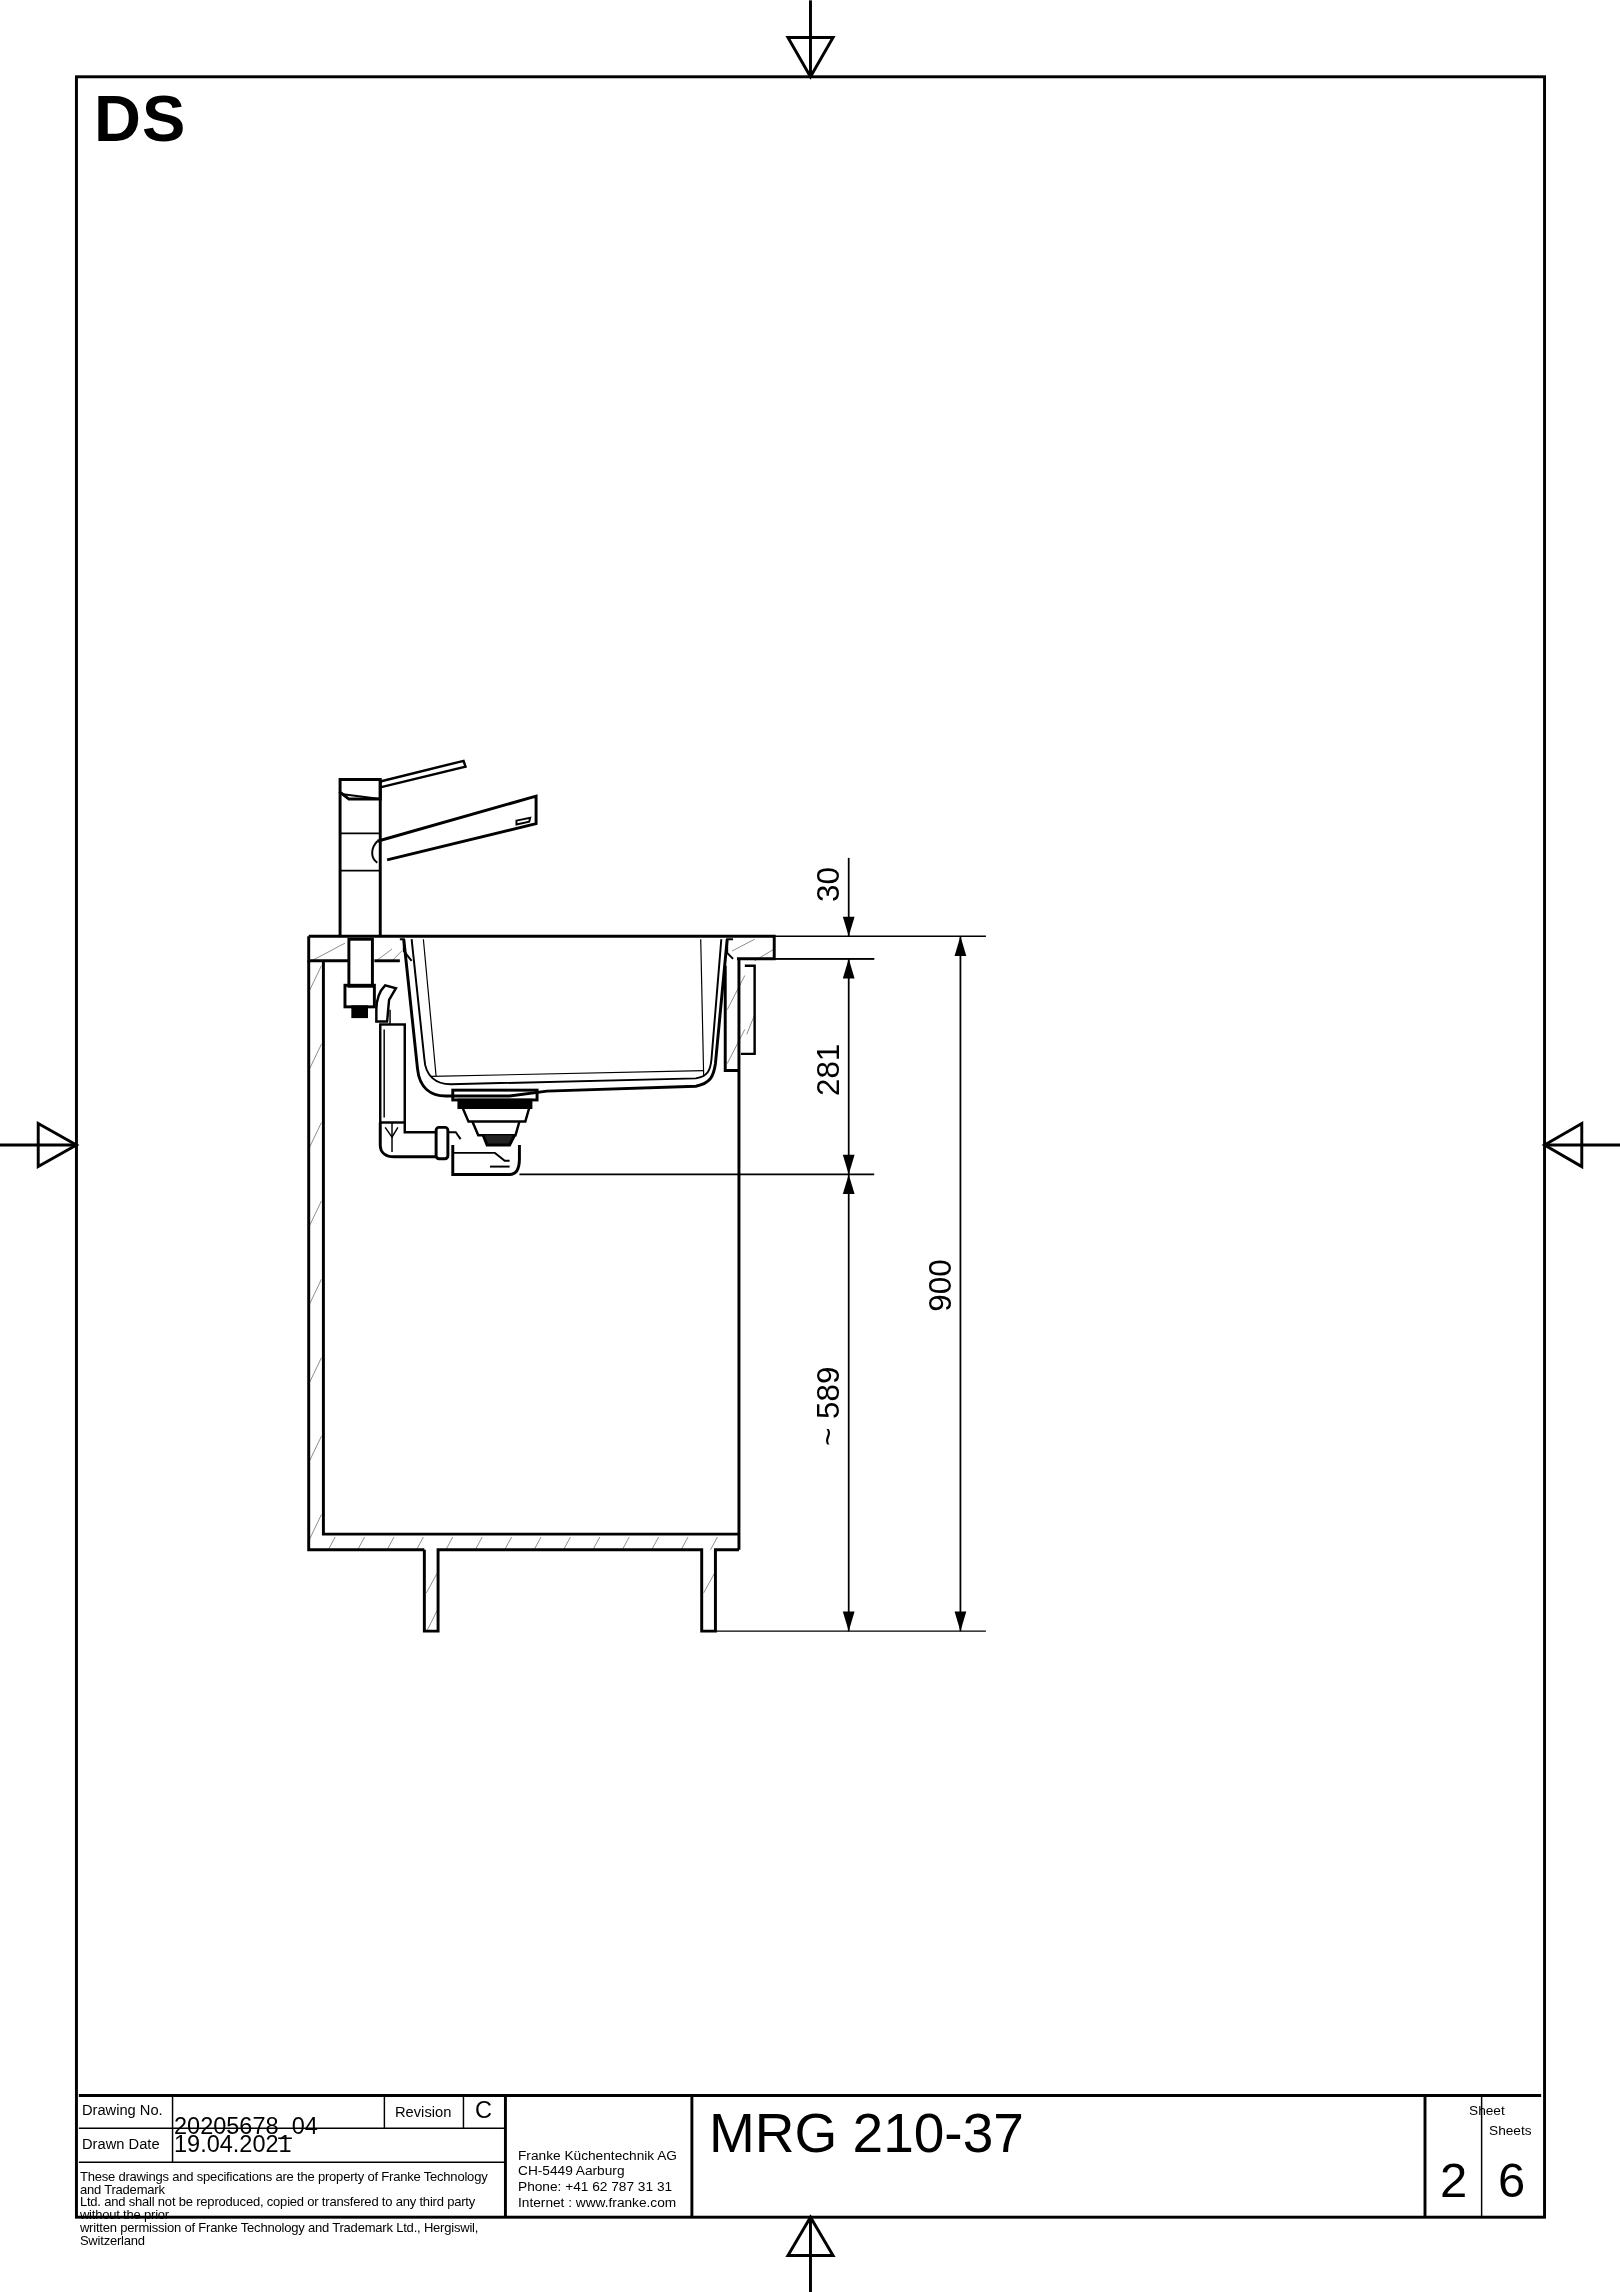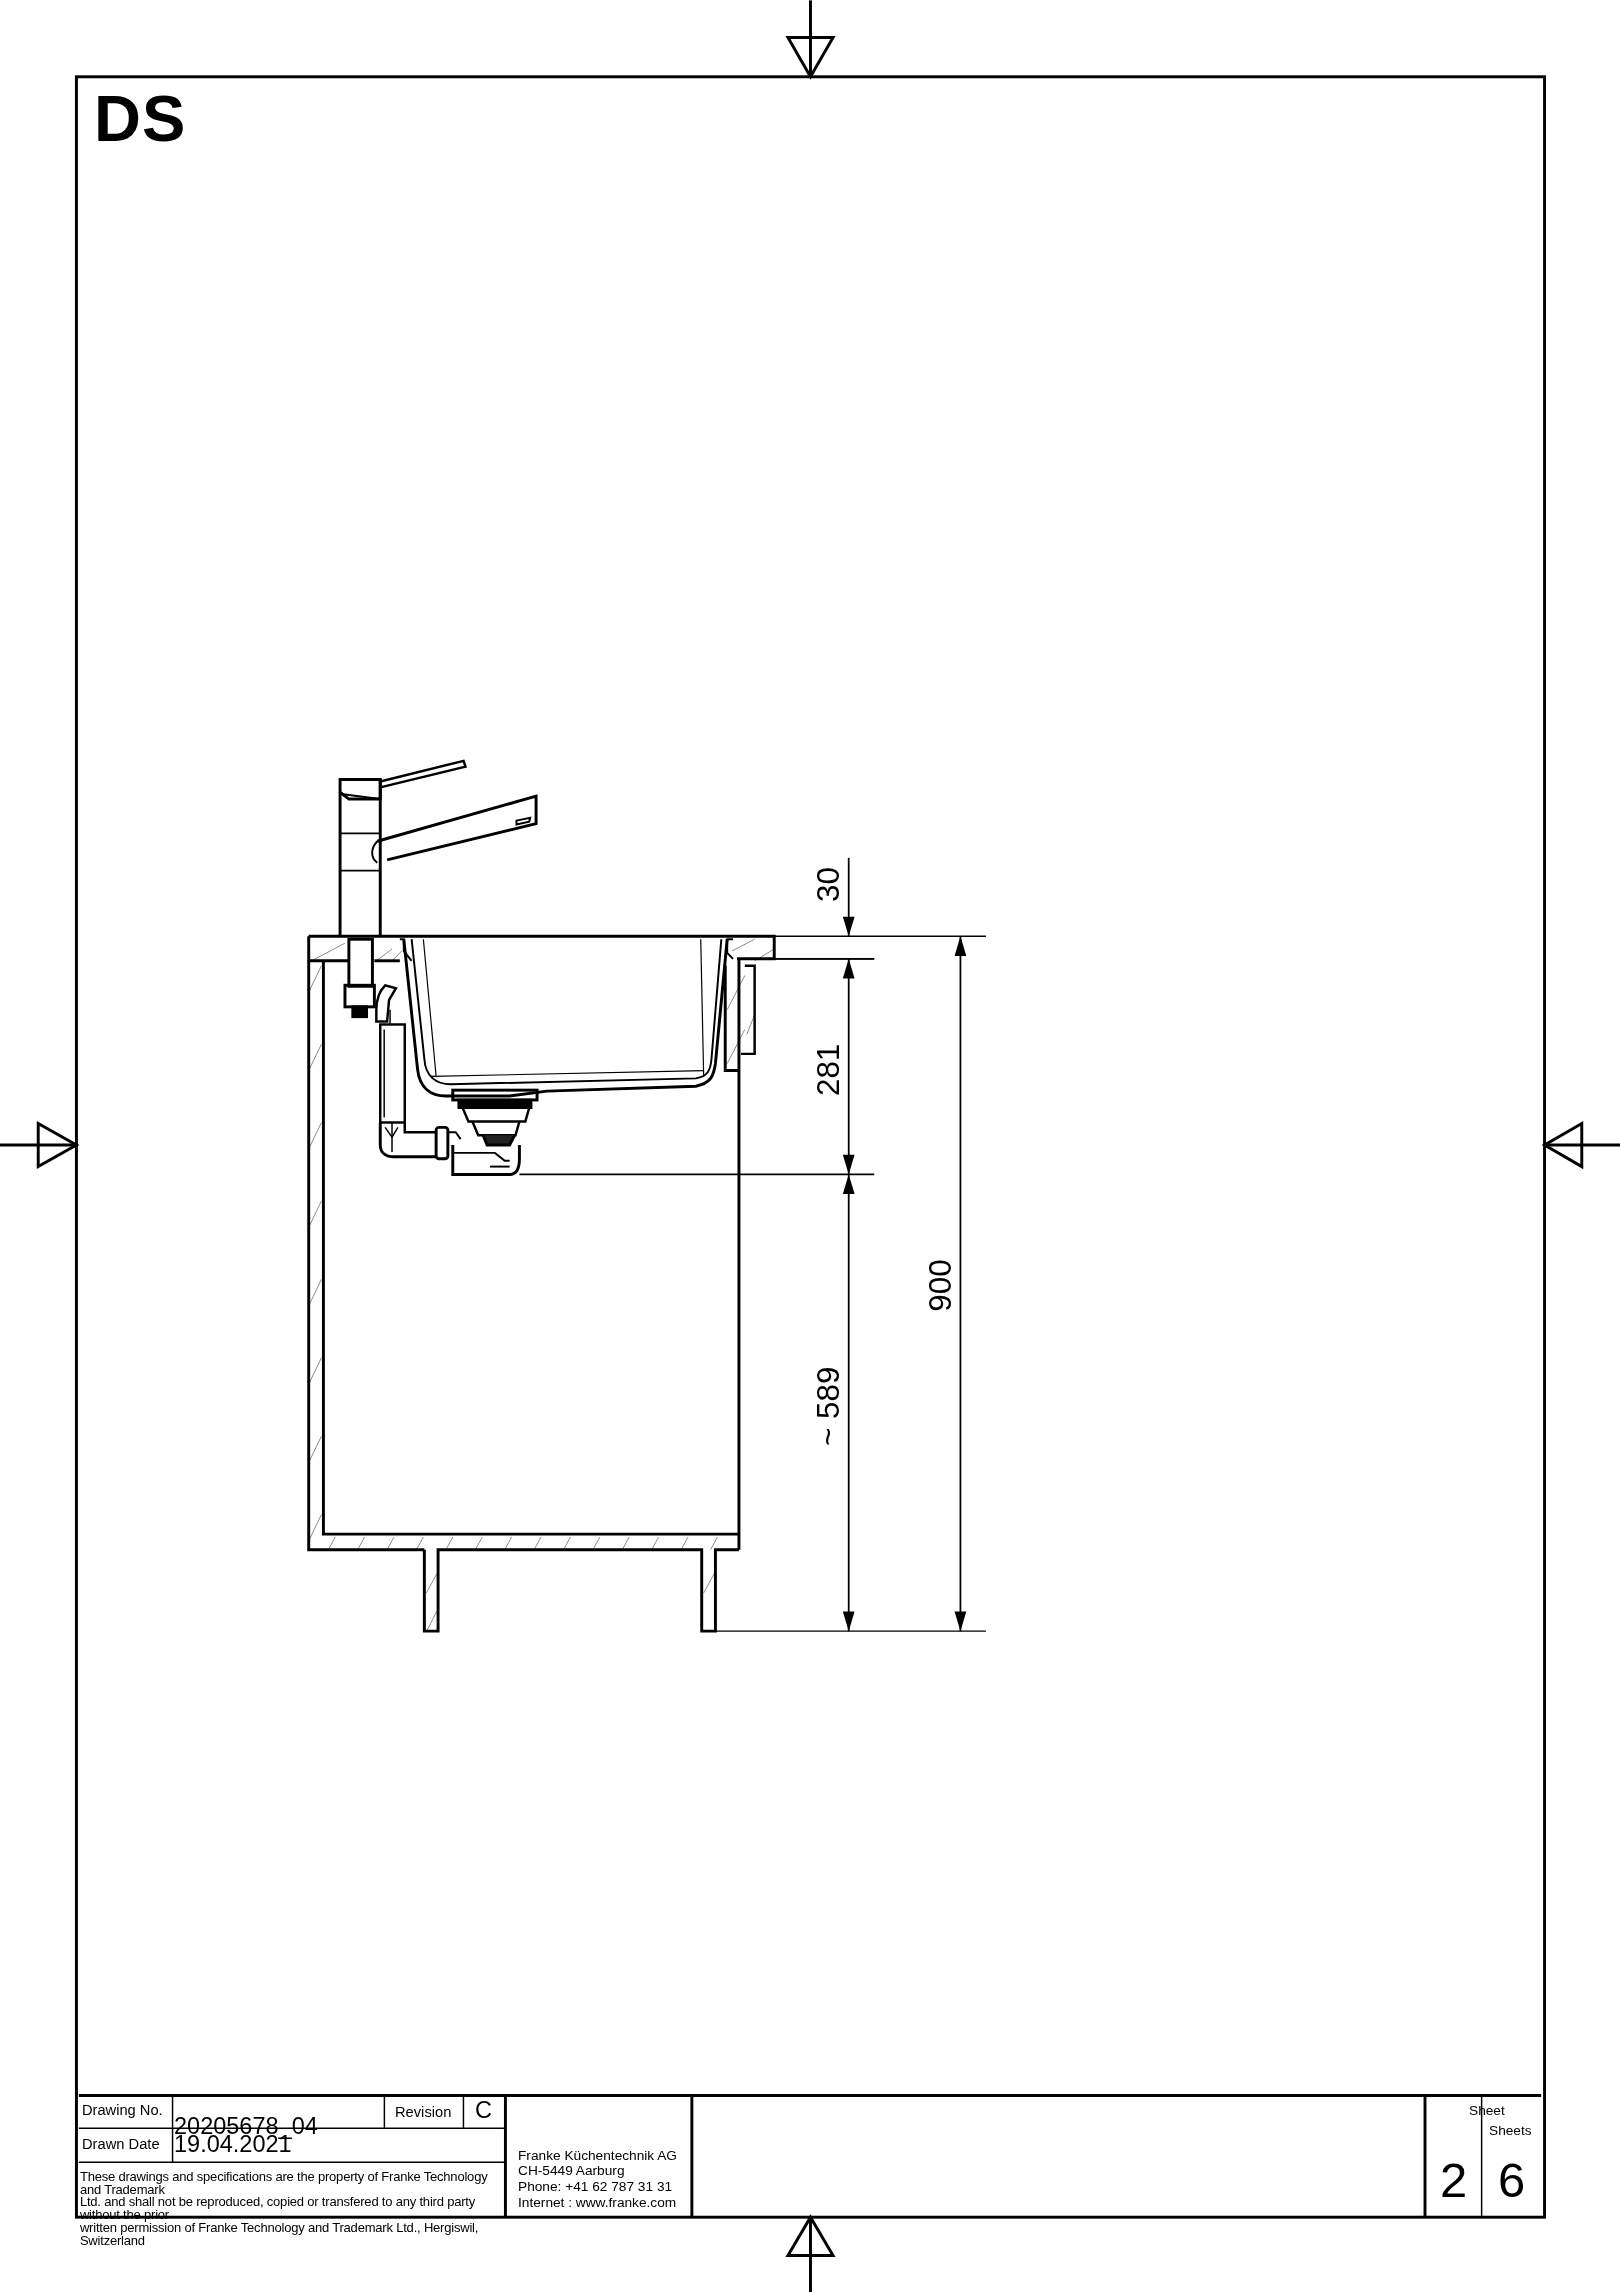--- a/index.html
+++ b/index.html
@@ -221,19 +221,20 @@
     <div>written permission of Franke Technology and Trademark Ltd., Hergiswil, Switzerland</div>
   </div>
 
   <div class="tb-cell addr" style="left:442px;top:26.5px;">
     <div>Franke Küchentechnik AG</div>
     <div>CH-5449 Aarburg</div>
     <div>Phone:  +41 62 787 31 31</div>
     <div>Internet :  www.franke.com</div>
   </div>
 
+  <div class="tb-cell product" style="left:633px;top:11.8px;">MRG 210-37</div>
 
   <div class="tb-cell" style="left:1361px;top:8.8px;font-size:13.7px;margin-left:32px;">Sheet</div>
   <div class="tb-cell" style="left:1413px;top:8.8px;font-size:13.7px;margin-top:20px;">Sheets</div>
   <div class="tb-cell sheetnum" style="left:1364px;top:62px;">2</div>
   <div class="tb-cell sheetnum" style="left:1422px;top:62px;">6</div>
 </div>
 
 
 </body></html>

